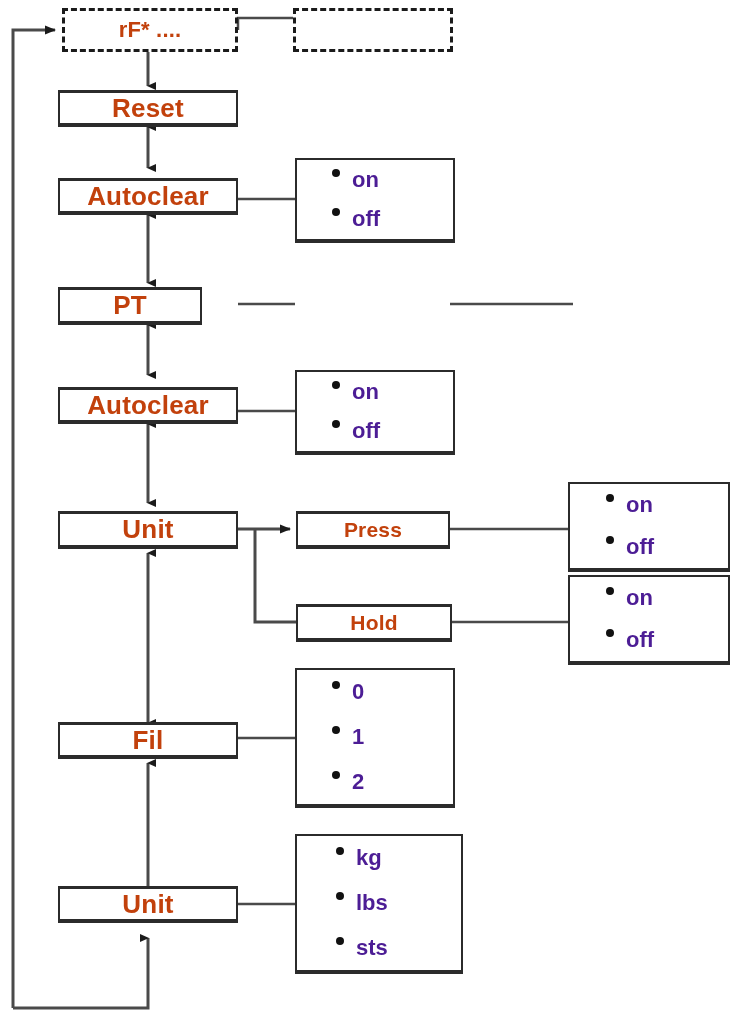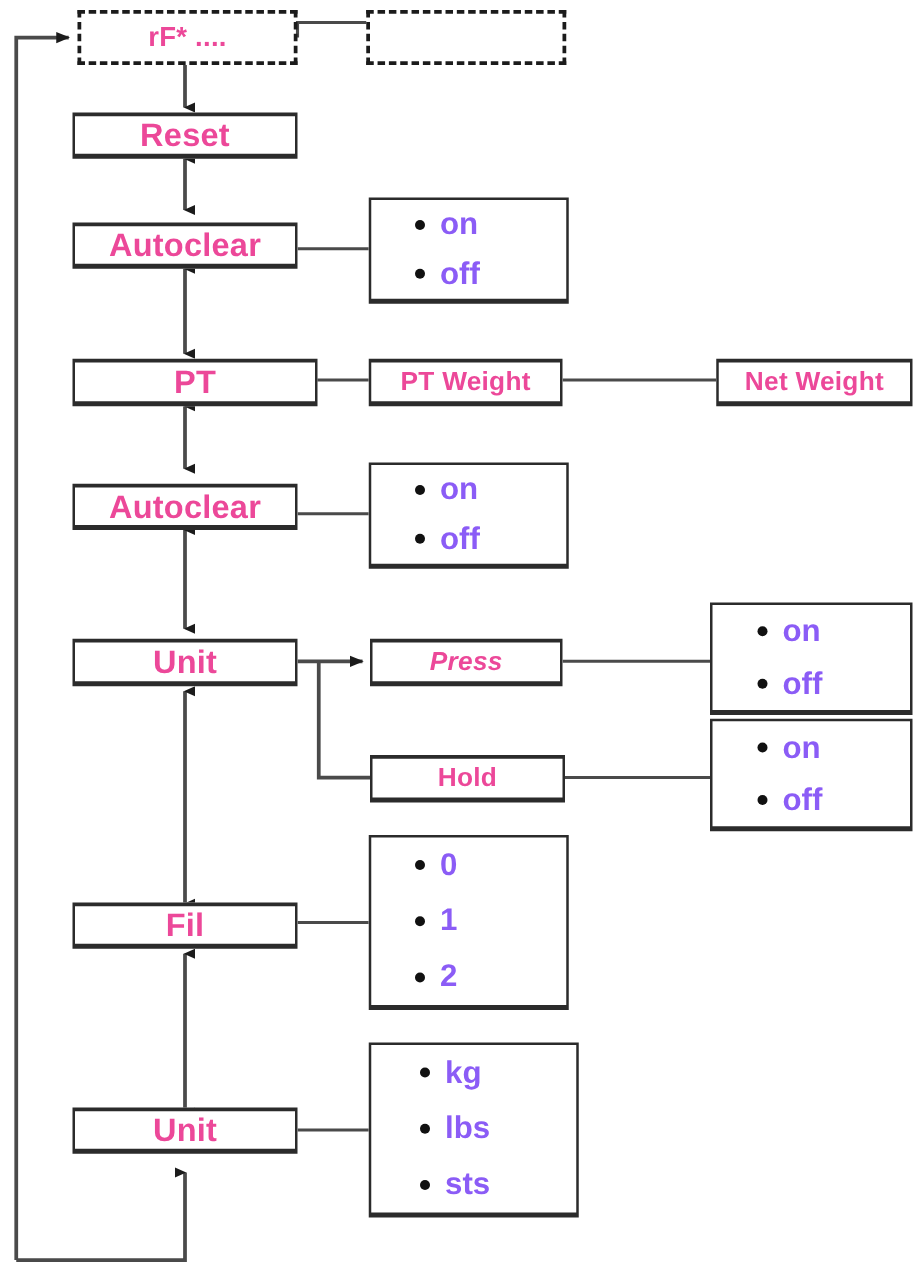--- a/index.html
+++ b/index.html
@@ -26,21 +26,21 @@
     pointer-events: none;
   }
   .node {
     position: absolute;
     box-sizing: border-box;
     background: #ffffff;
     border: 2px solid #2b2b2b;
     display: flex;
     align-items: center;
     justify-content: center;
-    color: #ec4899;
+    color: #c2410c;
     font-weight: bold;
     letter-spacing: 0.2px;
     z-index: 2;
   }
   .node.heavy {
     border-width: 2px;
     border-bottom-width: 4px;
     border-top-width: 3px;
   }
   .node.menu {
@@ -61,24 +61,23 @@
     border: 2px solid #2b2b2b;
     border-bottom-width: 4px;
     display: flex;
     flex-direction: column;
     justify-content: space-around;
     align-items: center;
     z-index: 2;
   }
   .optrow {
     display: flex;
-    align-items: center;
-    font-size: 25px;
+    font-size: 22px;
     font-weight: bold;
-    color: #8b5cf6;
+    color: #4c1d95;
     width: 86px;
   }
   .bullet {
     width: 8px;
     height: 8px;
     border-radius: 50%;
     background: #111111;
     display: inline-block;
     margin-right: 12px;
     flex: 0 0 auto;
@@ -146,21 +145,21 @@
   </div>
 
   <div class="node menu heavy" style="left:58px; top:90px; width:180px; height:37px;">
     <span>Reset</span>
   </div>
 
   <div class="node menu heavy" style="left:58px; top:178px; width:180px; height:37px;">
     <span>Autoclear</span>
   </div>
 
-  <div class="node menu heavy" style="left:58px; top:287px; width:196px; height:38px;">
+  <div class="node menu heavy" style="left:58px; top:287px; width:144px; height:38px;">
     <span>PT</span>
   </div>
 
   <div class="node menu heavy" style="left:58px; top:387px; width:180px; height:37px;">
     <span>Autoclear</span>
   </div>
 
   <div class="node menu heavy" style="left:58px; top:511px; width:180px; height:38px;">
     <span>Unit</span>
   </div>
@@ -177,39 +176,33 @@
     <div class="optrow">
       <span class="bullet"></span>
       <span class="optlabel">on</span>
     </div>
     <div class="optrow">
       <span class="bullet"></span>
       <span class="optlabel">off</span>
     </div>
   </div>
 
-  <div class="node sub heavy" style="left:295px; top:287px; width:155px; height:38px;">
-    <span>PT Weight</span>
-  </div>
-  <div class="node sub heavy" style="left:573px; top:287px; width:157px; height:38px;">
-    <span>Net Weight</span>
-  </div>
 
   <div class="optbox" style="left:295px; top:370px; width:160px; height:85px;">
     <div class="optrow">
       <span class="bullet"></span>
       <span class="optlabel">on</span>
     </div>
     <div class="optrow">
       <span class="bullet"></span>
       <span class="optlabel">off</span>
     </div>
   </div>
 
-  <div class="node sub heavy" style="left:296px; top:511px; width:154px; height:38px;font-style:italic;">
+  <div class="node sub heavy" style="left:296px; top:511px; width:154px; height:38px;">
     <span>Press</span>
   </div>
   <div class="optbox" style="left:568px; top:482px; width:162px; height:90px;">
     <div class="optrow">
       <span class="bullet"></span>
       <span class="optlabel">on</span>
     </div>
     <div class="optrow">
       <span class="bullet"></span>
       <span class="optlabel">off</span>

